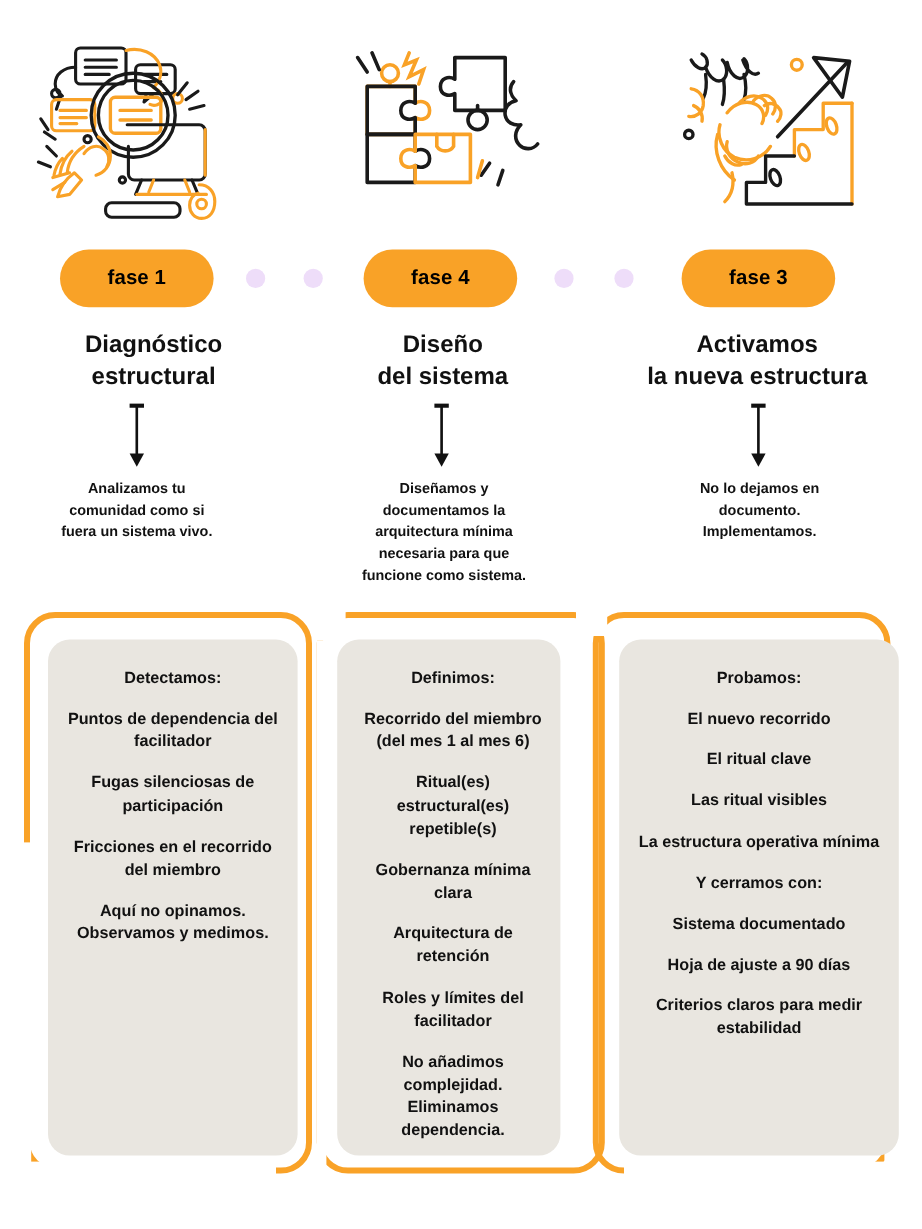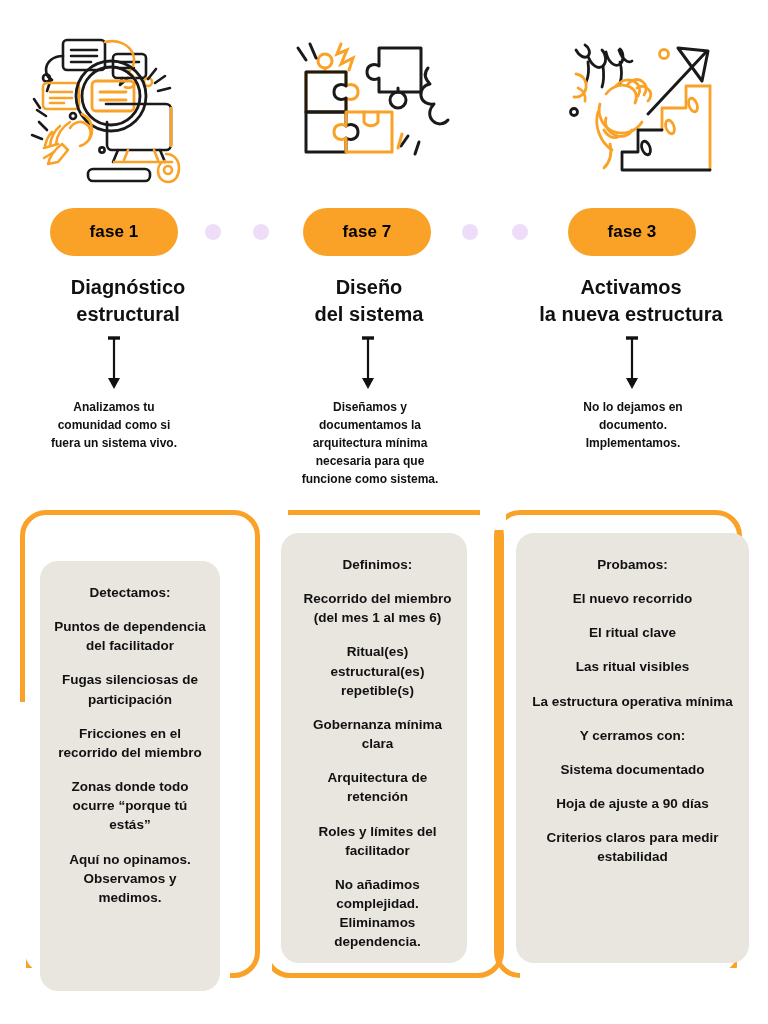--- a/index.html
+++ b/index.html
@@ -153,21 +153,21 @@
     box-sizing: border-box;
     background: #E9E6E0;
     border-radius: 18px;
     padding: 22px 14px 26px 14px;
     text-align: center;
     color: #111111;
     font-size: 13.5px;
     font-weight: bold;
     line-height: 1.42;
   }
-  .card.cd1 { left: 40px;  top: 533px; width: 180px; height: 430px; margin-top: 28px; }
+  .card.cd1 { left: 40px;  top: 533px; width: 208px; height: 430px; }
   .card.cd2 { left: 281px; top: 533px; width: 186px; height: 430px; padding-left: 21px; }
   .card.cd3 { left: 516px; top: 533px; width: 233px; height: 430px; }
   .card-line { margin: 0 0 15px 0; }
   .card-line:last-child { margin-bottom: 0; }
 </style>
 </head>
 <body>
 
 <div id="stage">
 
@@ -320,21 +320,21 @@
     </div>
   </div>
 
   <div class="pill-row">
     <div class="pill p1">
       <span>fase 1</span>
     </div>
     <div class="dot d1"></div>
     <div class="dot d2"></div>
     <div class="pill p2">
-      <span>fase 7</span>
+      <span>fase 4</span>
     </div>
     <div class="dot d3"></div>
     <div class="dot d4"></div>
     <div class="pill p3">
       <span>fase 3</span>
     </div>
   </div>
 
   <div class="heading-row">
     <div class="heading h1">
@@ -402,21 +402,20 @@
   <div class="mask" style="left:480px; top:510px; width:26px;  height:20px;"></div>
   <div class="mask" style="left:737px; top:700px; width:36px;  height:300px;"></div>
 
   <div class="mask" style="left:520px; top:968px; width:230px; height:40px;"></div>
 
   <div class="card cd1">
     <p class="card-line">Detectamos:</p>
     <p class="card-line">Puntos de dependencia del facilitador</p>
     <p class="card-line">Fugas silenciosas de participación</p>
     <p class="card-line">Fricciones en el recorrido del miembro</p>
-    <p class="card-line">Zonas donde todo ocurre “porque tú estás”</p>
     <p class="card-line">Aquí no opinamos. Observamos y medimos.</p>
   </div>
 
   <div class="card cd2">
     <p class="card-line">Definimos:</p>
     <p class="card-line">Recorrido del miembro (del mes 1 al mes 6)</p>
     <p class="card-line">Ritual(es) estructural(es) repetible(s)</p>
     <p class="card-line">Gobernanza mínima clara</p>
     <p class="card-line">Arquitectura de retención</p>
     <p class="card-line">Roles y límites del facilitador</p>

